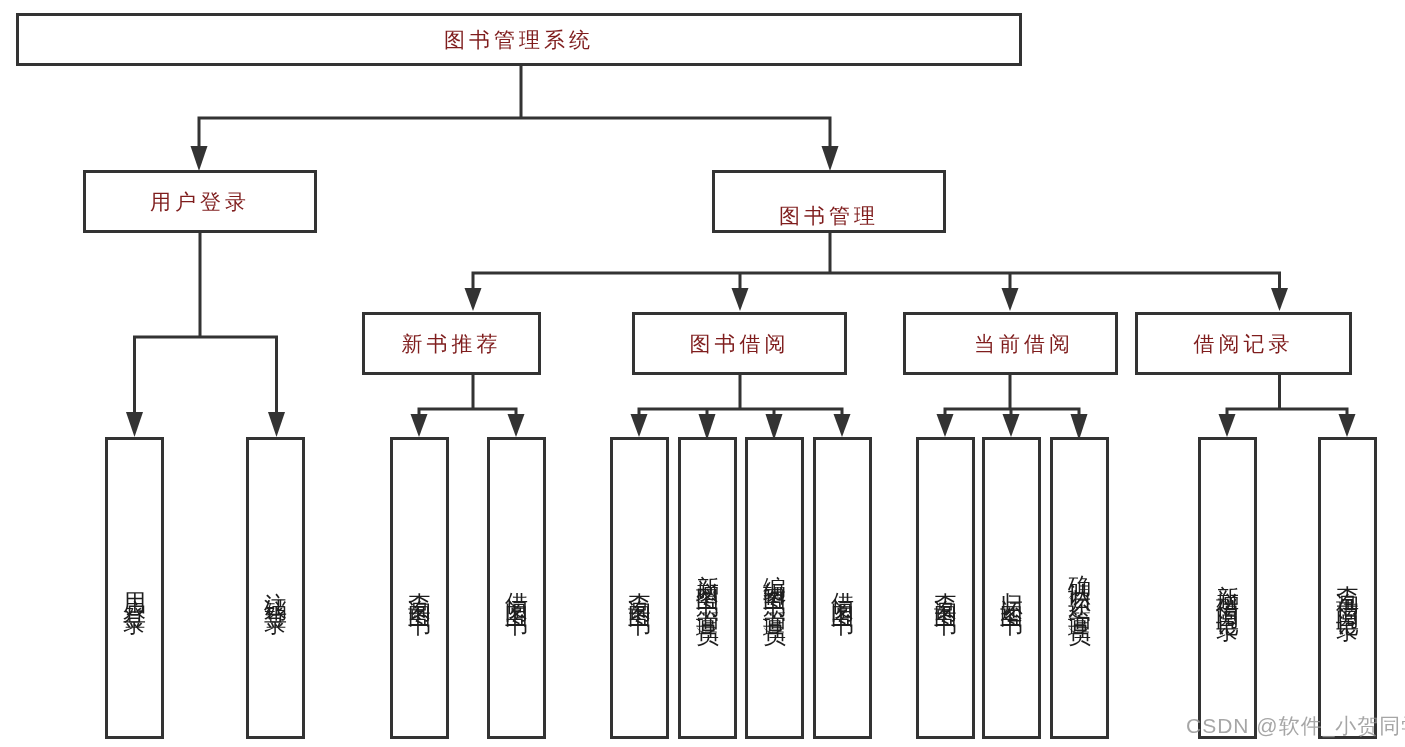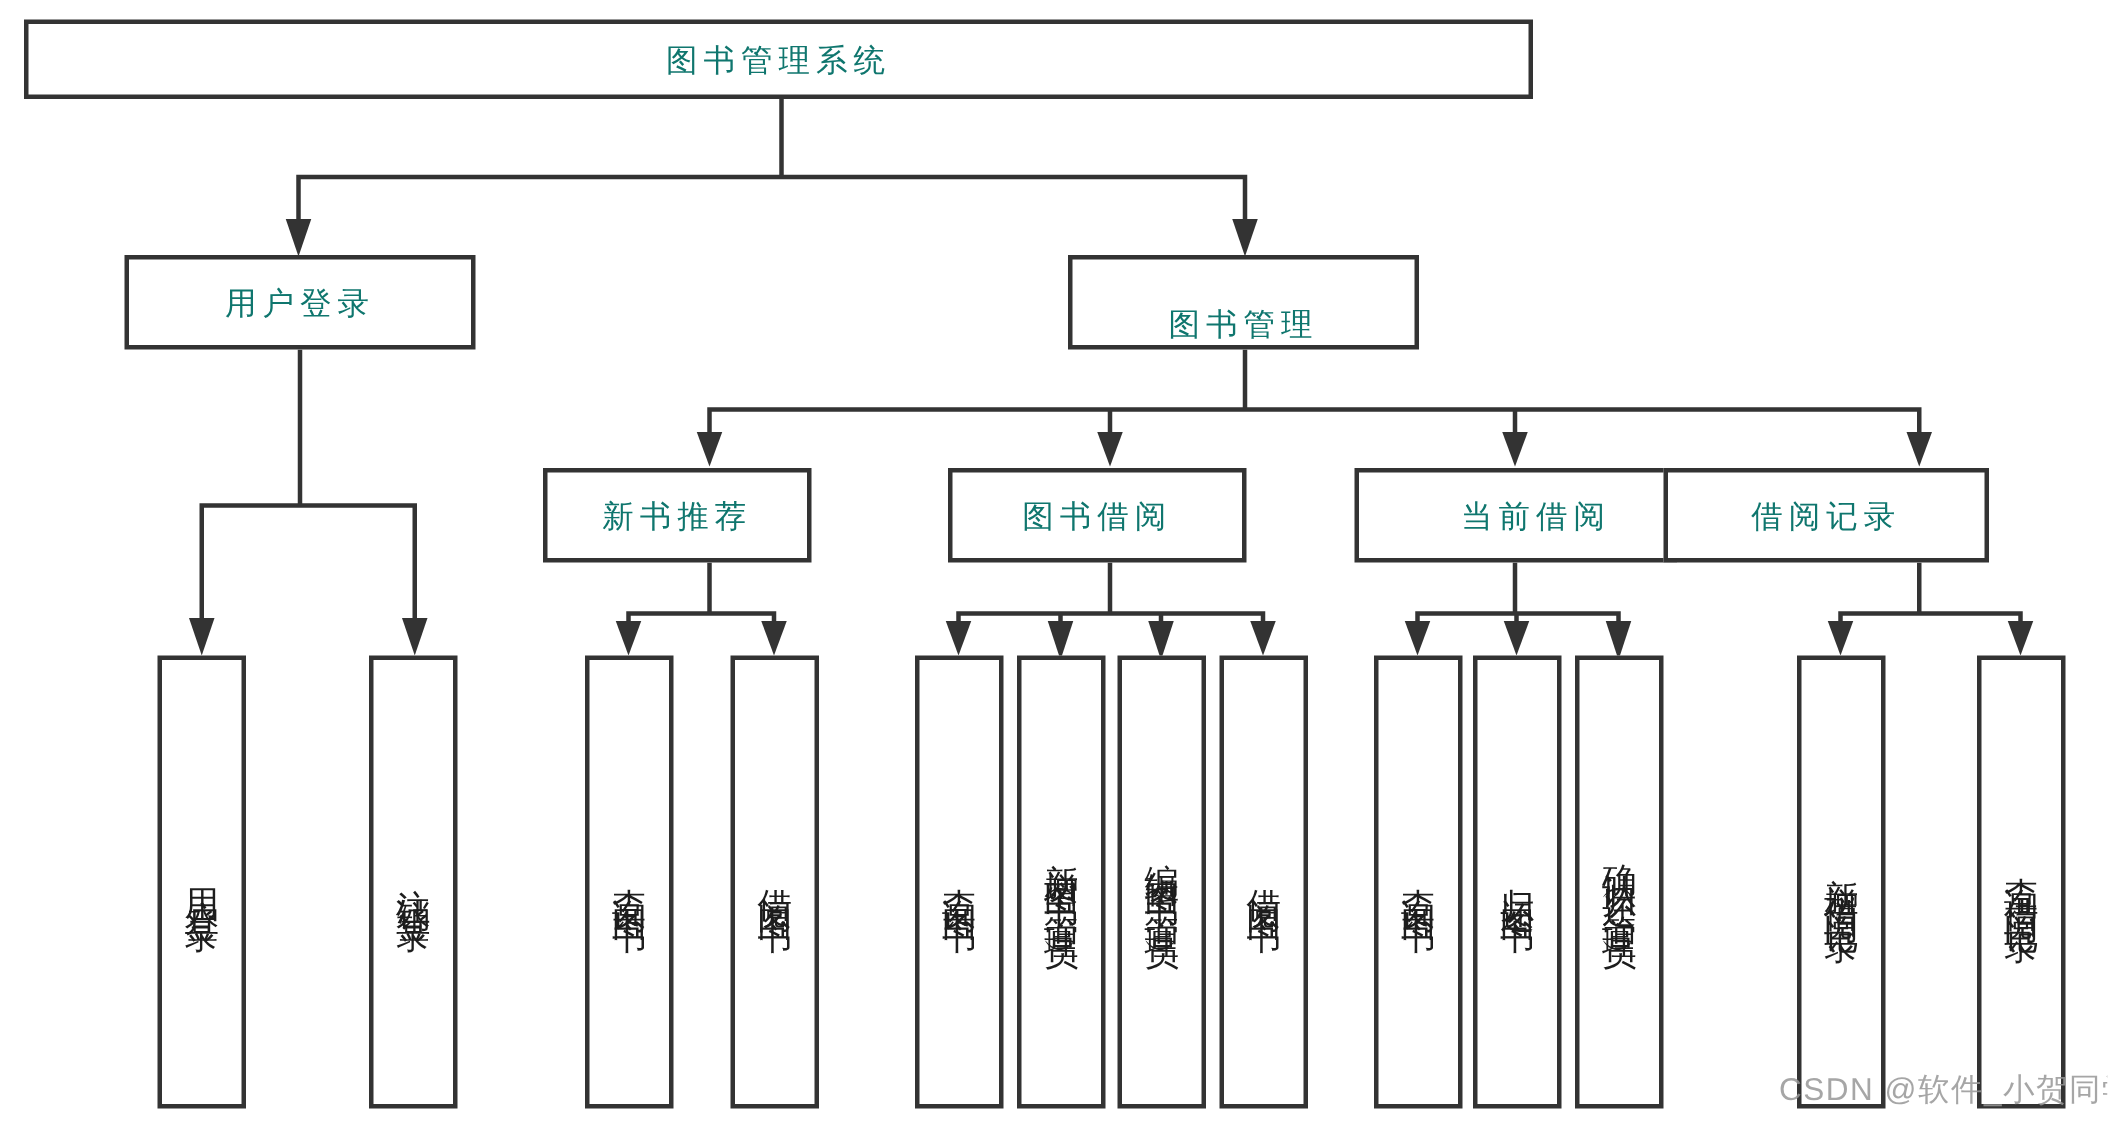--- a/index.html
+++ b/index.html
@@ -23,34 +23,34 @@
     height: 747px;
   }
   .box {
     position: absolute;
     box-sizing: border-box;
     border: 3px solid #333333;
     background: #ffffff;
     display: flex;
     align-items: center;
     justify-content: center;
-    color: #0f766e;
+    color: #7f1d1d;
     font-size: 21px;
     letter-spacing: 4px;
     white-space: nowrap;
     z-index: 2;
   }
   .root-box   { left: 16px;  top: 13px;  width: 1006px; height: 53px; }
   .lv2-a      { left: 83px;  top: 170px; width: 234px;  height: 63px; }
   .lv2-b      { left: 712px; top: 170px; width: 234px;  height: 63px; align-items: flex-end; }
   .lv3        { top: 312px;  height: 63px; }
   .lv3-a      { left: 362px;  width: 179px; }
-  .lv3-b      { left: 632px;  width: 199px; }
+  .lv3-b      { left: 632px;  width: 215px; }
   .lv3-c      { left: 903px;  width: 215px; padding-left: 27px; }
-  .lv3-d      { left: 1109px; width: 217px; font-family: Liberation Mono, monospace; }
+  .lv3-d      { left: 1135px; width: 217px; font-family: Liberation Mono, monospace; }
   .vbox {
     position: absolute;
     top: 437px;
     height: 302px;
     width: 59px;
     box-sizing: border-box;
     border: 3px solid #333333;
     background: #ffffff;
     display: flex;
     align-items: center;

